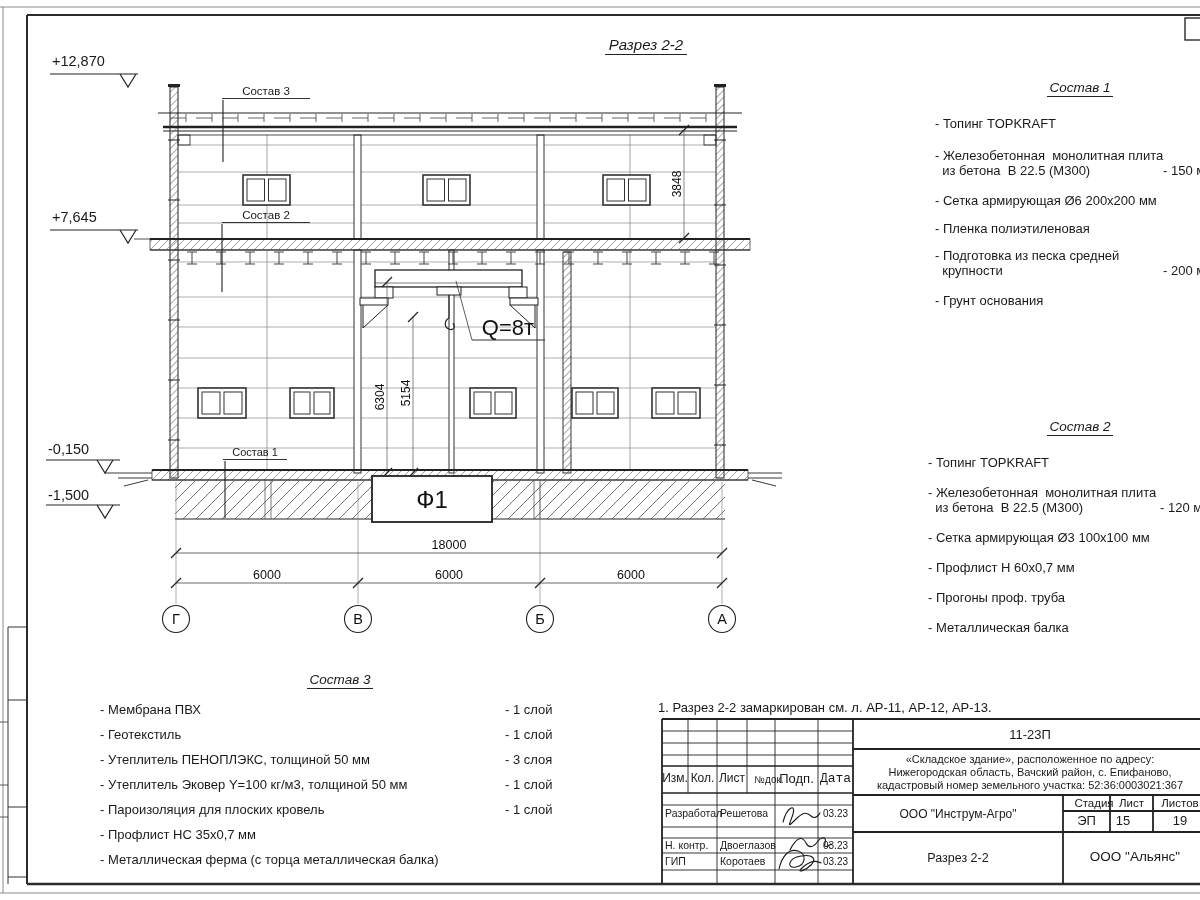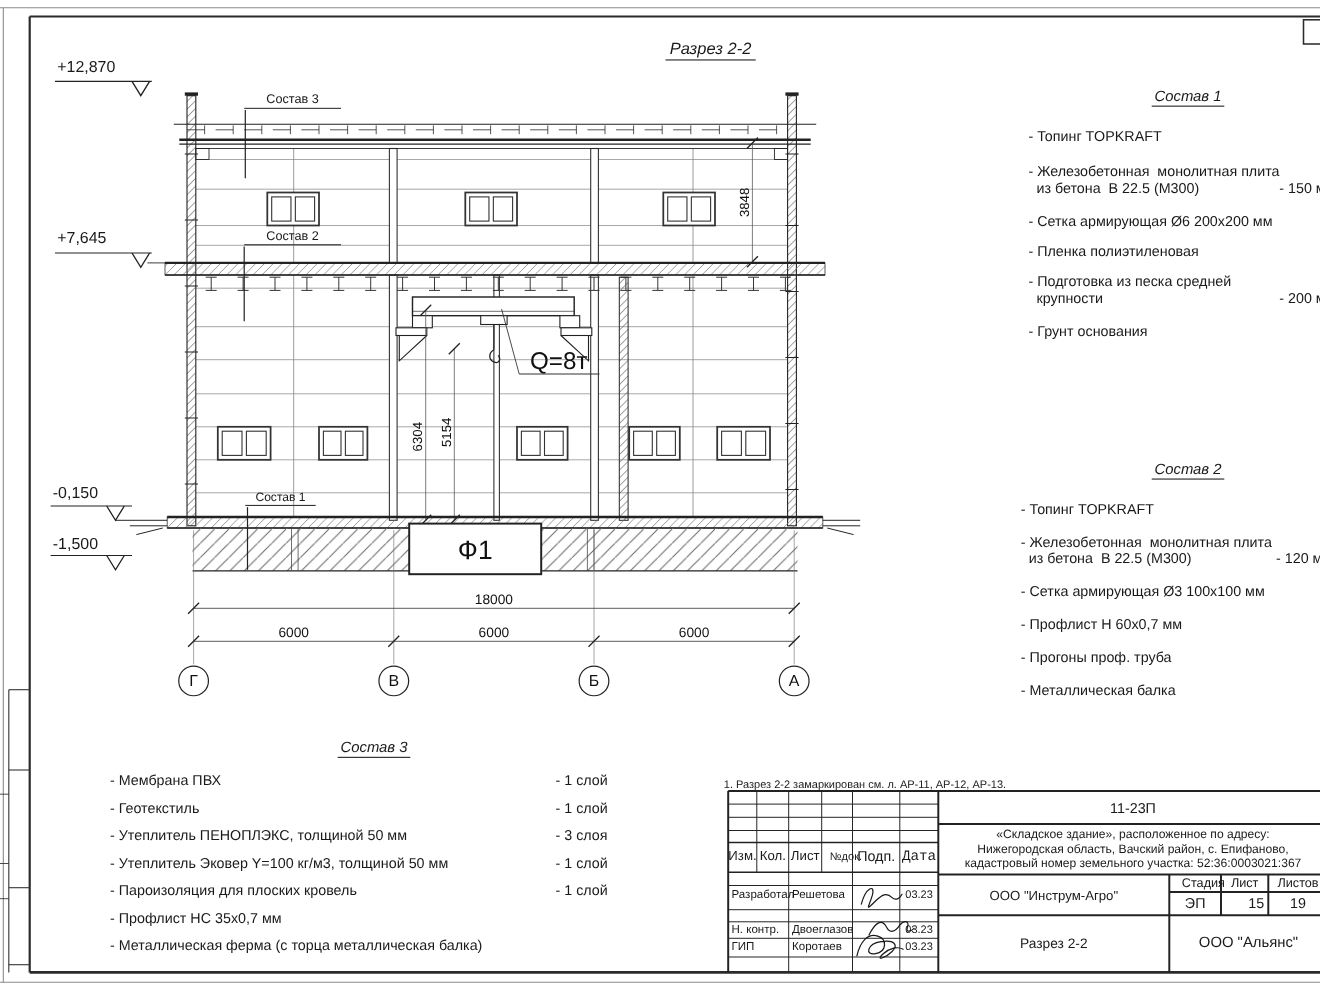--- a/index.html
+++ b/index.html
@@ -9,21 +9,21 @@
   svg{position:absolute;left:0;top:0;}
   .title-main{font-size:15px;font-style:italic;text-align:center;}
   .title-main span{border-bottom:1.2px solid #222;padding:0 4px 1px;}
   .sostav-title{font-size:13.5px;font-style:italic;text-align:center;}
   .sostav-title span{border-bottom:1px solid #222;padding:0 3px 1px;}
   .li{position:absolute;font-size:13px;line-height:15px;white-space:pre;}
   .li .l1,.li .l2{display:block;}
   .li .val{position:absolute;bottom:0;white-space:nowrap;}
   .v228{left:228px;} .v232{left:232px;} .v405{left:405px;}
   .callout{position:absolute;font-size:11.5px;text-align:center;border-bottom:1px solid #333;padding-bottom:1px;}
-  .note{font-size:10px;margin-top:8px;}
+  .note{font-size:13px;}
   .st{position:absolute;white-space:nowrap;}
   .ctr{text-align:center;}
 </style>
 </head>
 <body>
 
 <svg width="1200" height="900" viewBox="0 0 1200 900">
   <defs>
     <pattern id="hatchWall" width="5" height="5" patternUnits="userSpaceOnUse" patternTransform="rotate(45)">
       <line x1="0" y1="0" x2="0" y2="5" stroke="#555" stroke-width="1"></line>
@@ -340,15 +340,15 @@
 <div class="st" style="left:720px;top:855px;font-size:10.5px;">Коротаев</div>
 <div class="st ctr" style="left:820px;top:856px;width:31px;font-size:10px;">03.23</div>
 
 <div class="st ctr" style="left:853px;top:807px;width:210px;font-size:12px;">ООО "Инструм-Агро"</div>
 <div class="st ctr" style="left:853px;top:851px;width:210px;font-size:12.5px;">Разрез 2-2</div>
 
 <div class="st ctr" style="left:1063px;top:797px;width:62px;font-size:11.5px;">Стадия</div>
 <div class="st ctr" style="left:1110px;top:797px;width:43px;font-size:11.5px;">Лист</div>
 <div class="st ctr" style="left:1153px;top:797px;width:54px;font-size:11.5px;">Листов</div>
 <div class="st ctr" style="left:1063px;top:813px;width:47px;font-size:13px;">ЭП</div>
-<div class="st ctr" style="left:1110px;top:813px;width:26px;font-size:13px;margin-left:19px;">15</div>
+<div class="st ctr" style="left:1110px;top:813px;width:26px;font-size:13px;">15</div>
 <div class="st ctr" style="left:1153px;top:813px;width:54px;font-size:13px;">19</div>
 <div class="st ctr" style="left:1063px;top:849px;width:144px;font-size:13.5px;">ООО "Альянс"</div>
 
 </body></html>

